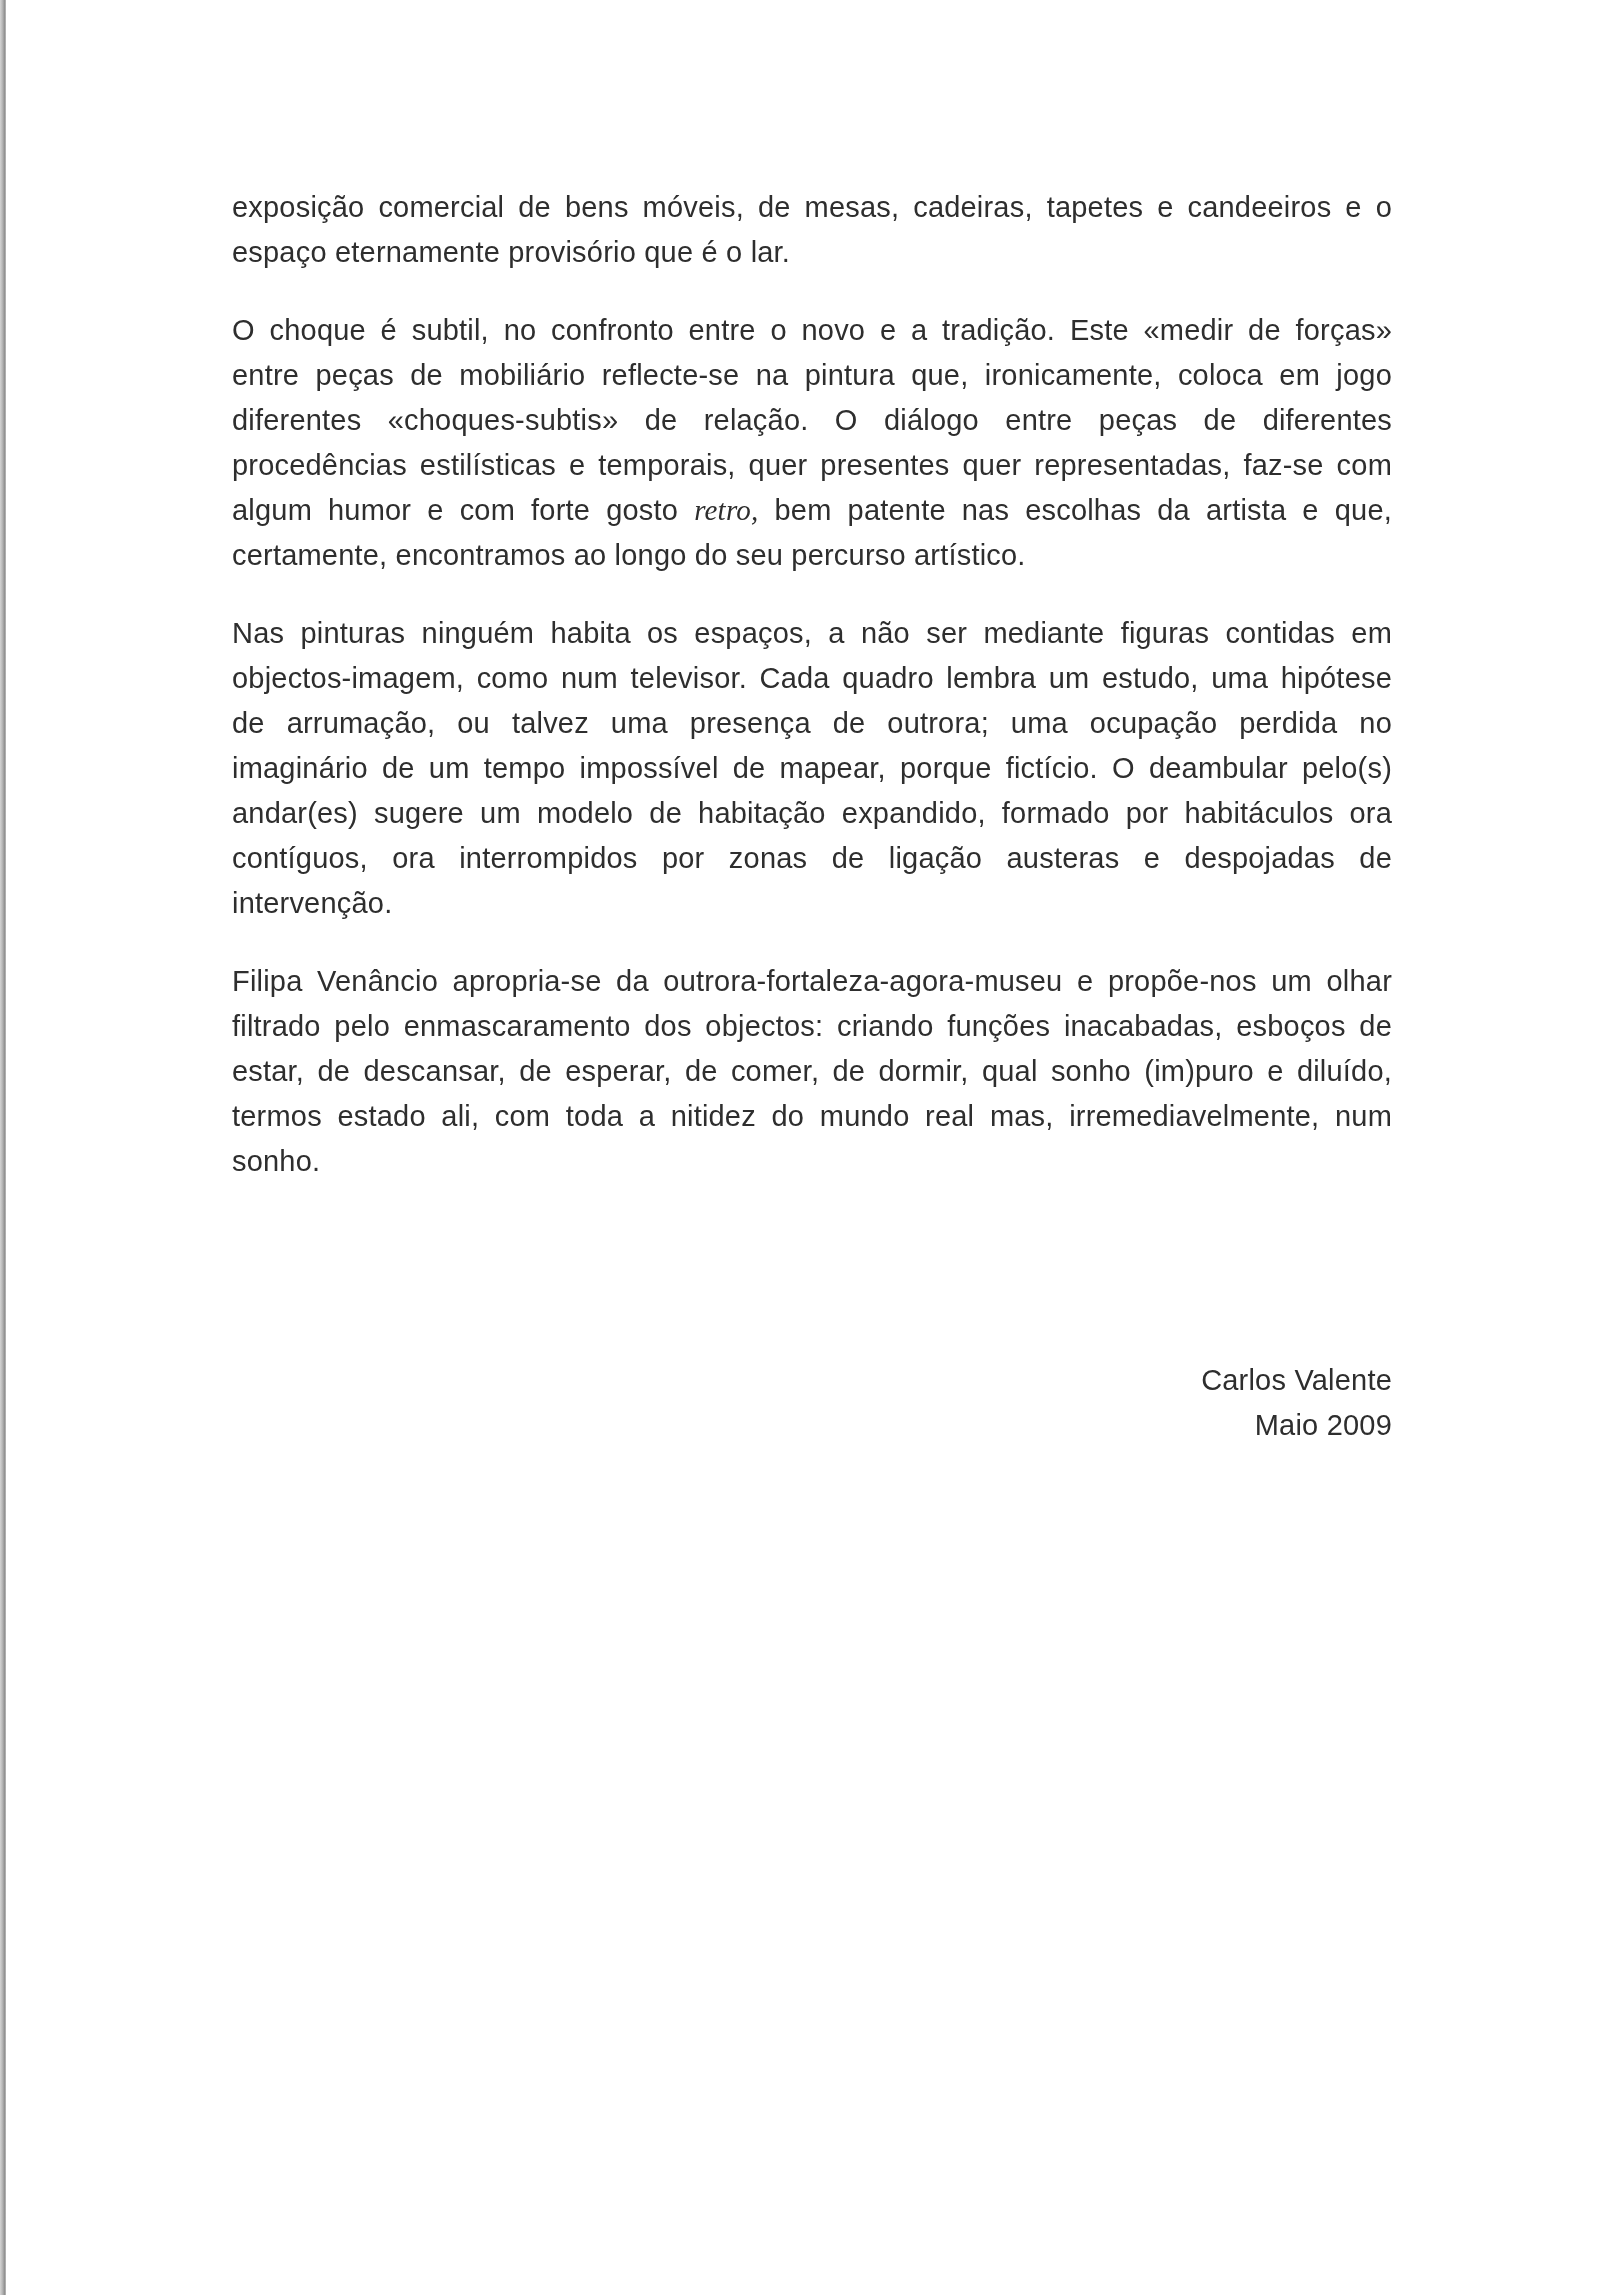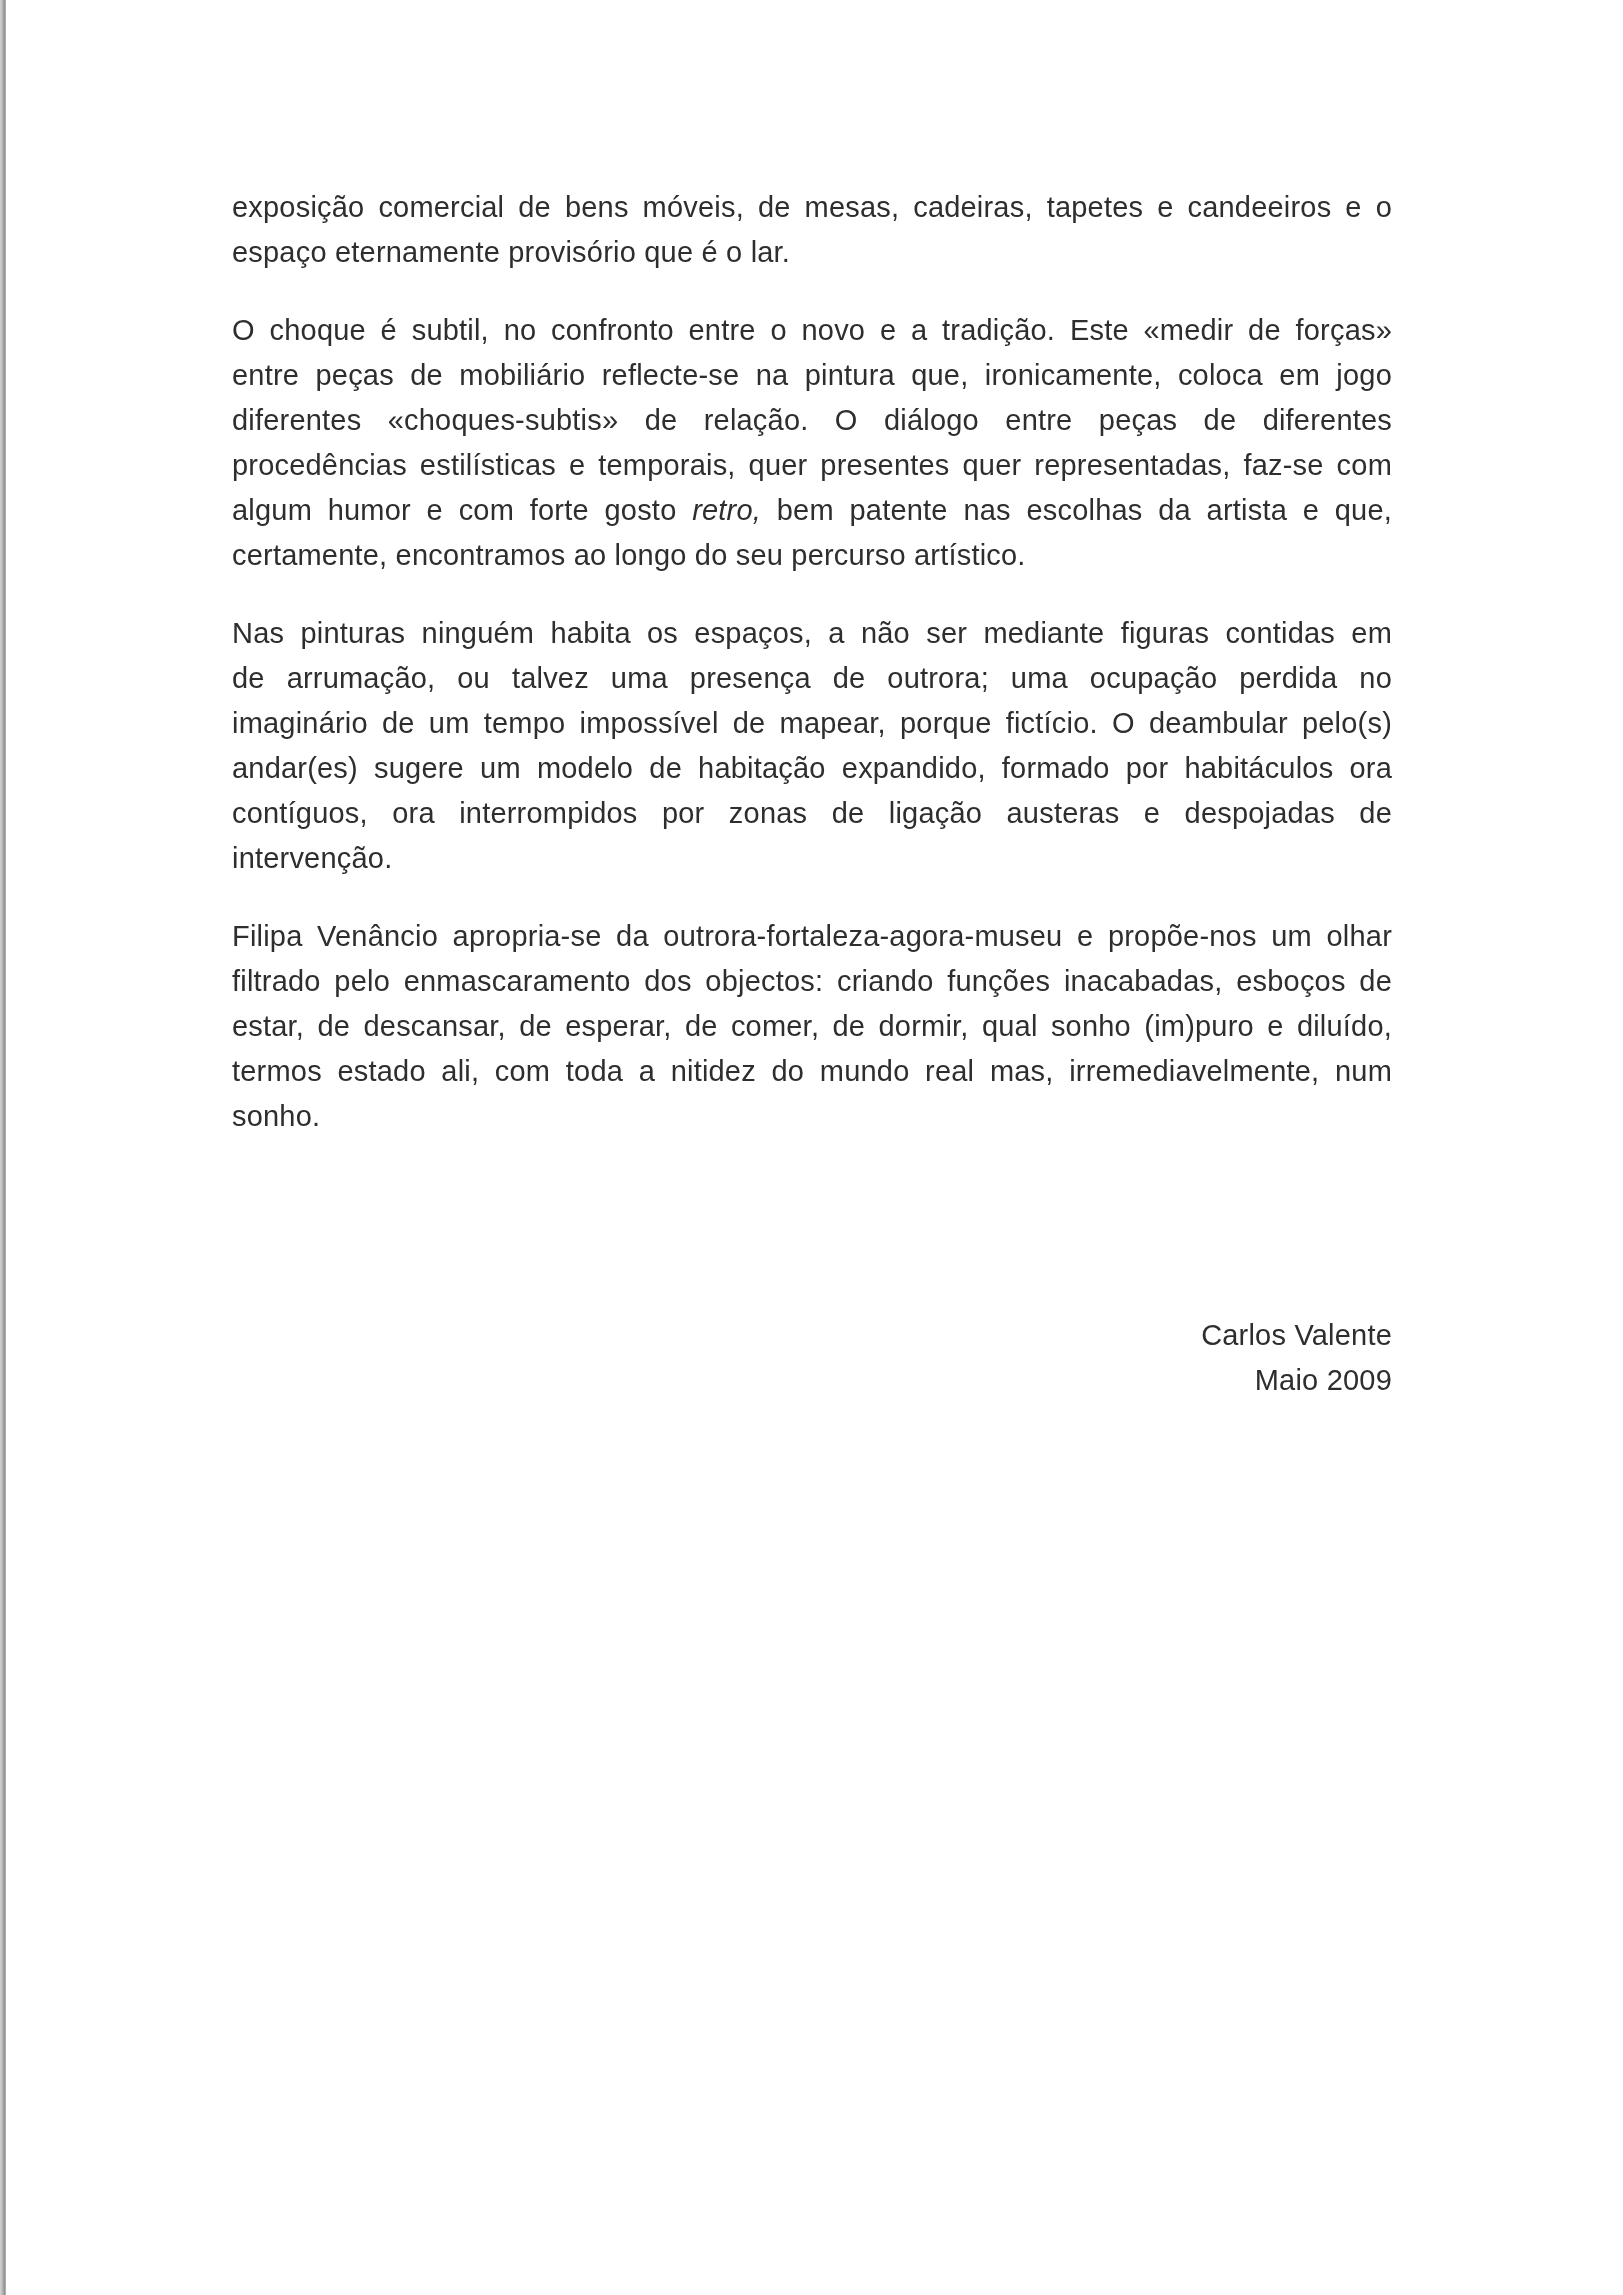--- a/index.html
+++ b/index.html
@@ -39,21 +39,21 @@
   
   .line {
     text-align: justify;
     text-align-last: justify;
     white-space: normal;
     overflow: hidden;
     max-height: 45px;
   }
   .line.last { text-align-last: left; }
 
-  .line em { font-style: italic; }
+  .line em { font-style: italic; font-family: Liberation Serif, serif; }
 
   .signature {
     margin-top: 174px;
     text-align: right;
   }
   .sig-date { }
 </style>
 </head>
 <body>
 
@@ -69,20 +69,21 @@
         <div class="paragraph">
           <div class="line">O choque é subtil, no confronto entre o novo e a tradição. Este «medir de forças»</div>
           <div class="line">entre peças de mobiliário reflecte-se na pintura que, ironicamente, coloca em jogo</div>
           <div class="line">diferentes «choques-subtis» de relação. O diálogo entre peças de diferentes</div>
           <div class="line">procedências estilísticas e temporais, quer presentes quer representadas, faz-se com</div>
           <div class="line"><span>algum humor e com forte gosto </span><em>retro,</em><span> bem patente nas escolhas da artista e que,</span></div>
           <div class="line last">certamente, encontramos ao longo do seu percurso artístico.</div>
         </div>
         <div class="paragraph">
           <div class="line">Nas pinturas ninguém habita os espaços, a não ser mediante figuras contidas em</div>
+          <div class="line">objectos-imagem, como num televisor. Cada quadro lembra um estudo, uma hipótese</div>
           <div class="line">de arrumação, ou talvez uma presença de outrora; uma ocupação perdida no</div>
           <div class="line">imaginário de um tempo impossível de mapear, porque fictício. O deambular pelo(s)</div>
           <div class="line">andar(es) sugere um modelo de habitação expandido, formado por habitáculos ora</div>
           <div class="line">contíguos, ora interrompidos por zonas de ligação austeras e despojadas de</div>
           <div class="line last">intervenção.</div>
         </div>
         <div class="paragraph">
           <div class="line">Filipa Venâncio apropria-se da outrora-fortaleza-agora-museu e propõe-nos um olhar</div>
           <div class="line">filtrado pelo enmascaramento dos objectos: criando funções inacabadas, esboços de</div>
           <div class="line">estar, de descansar, de esperar, de comer, de dormir, qual sonho (im)puro e diluído,</div>

